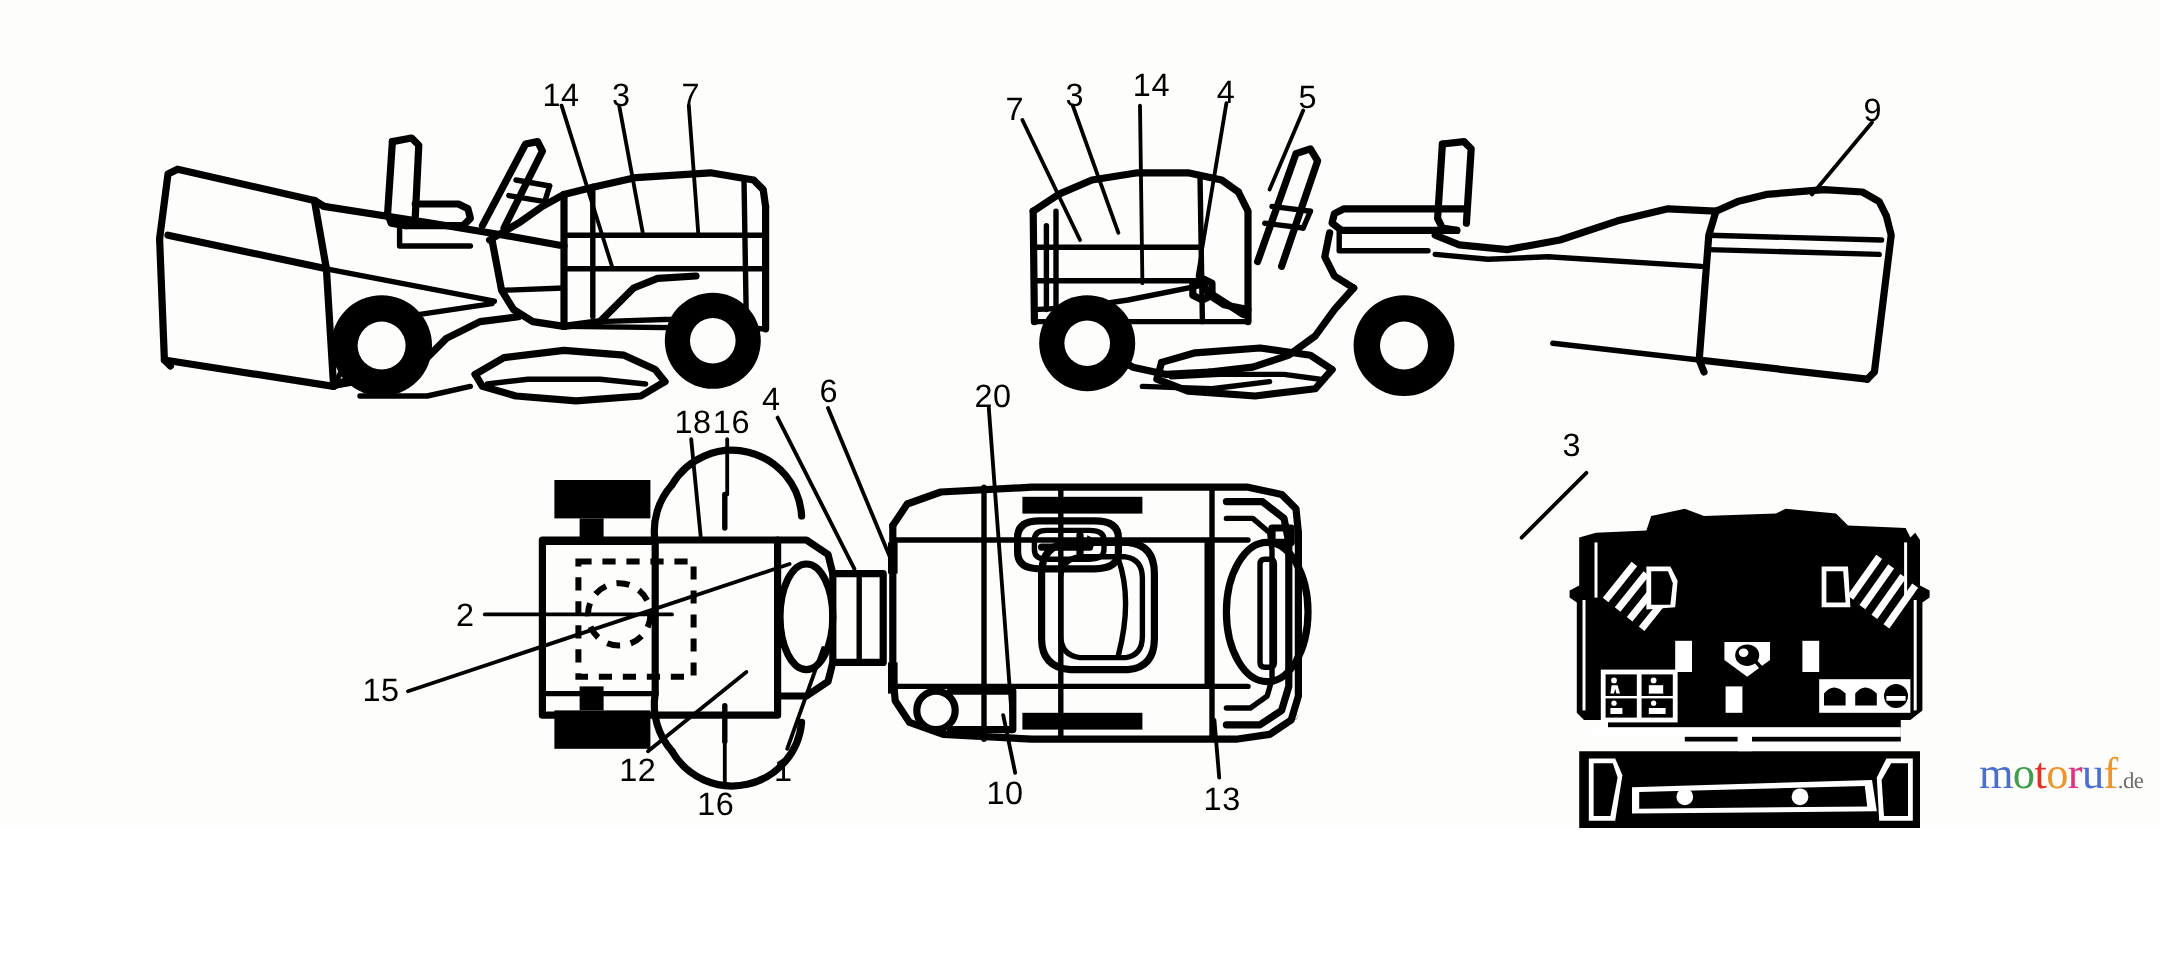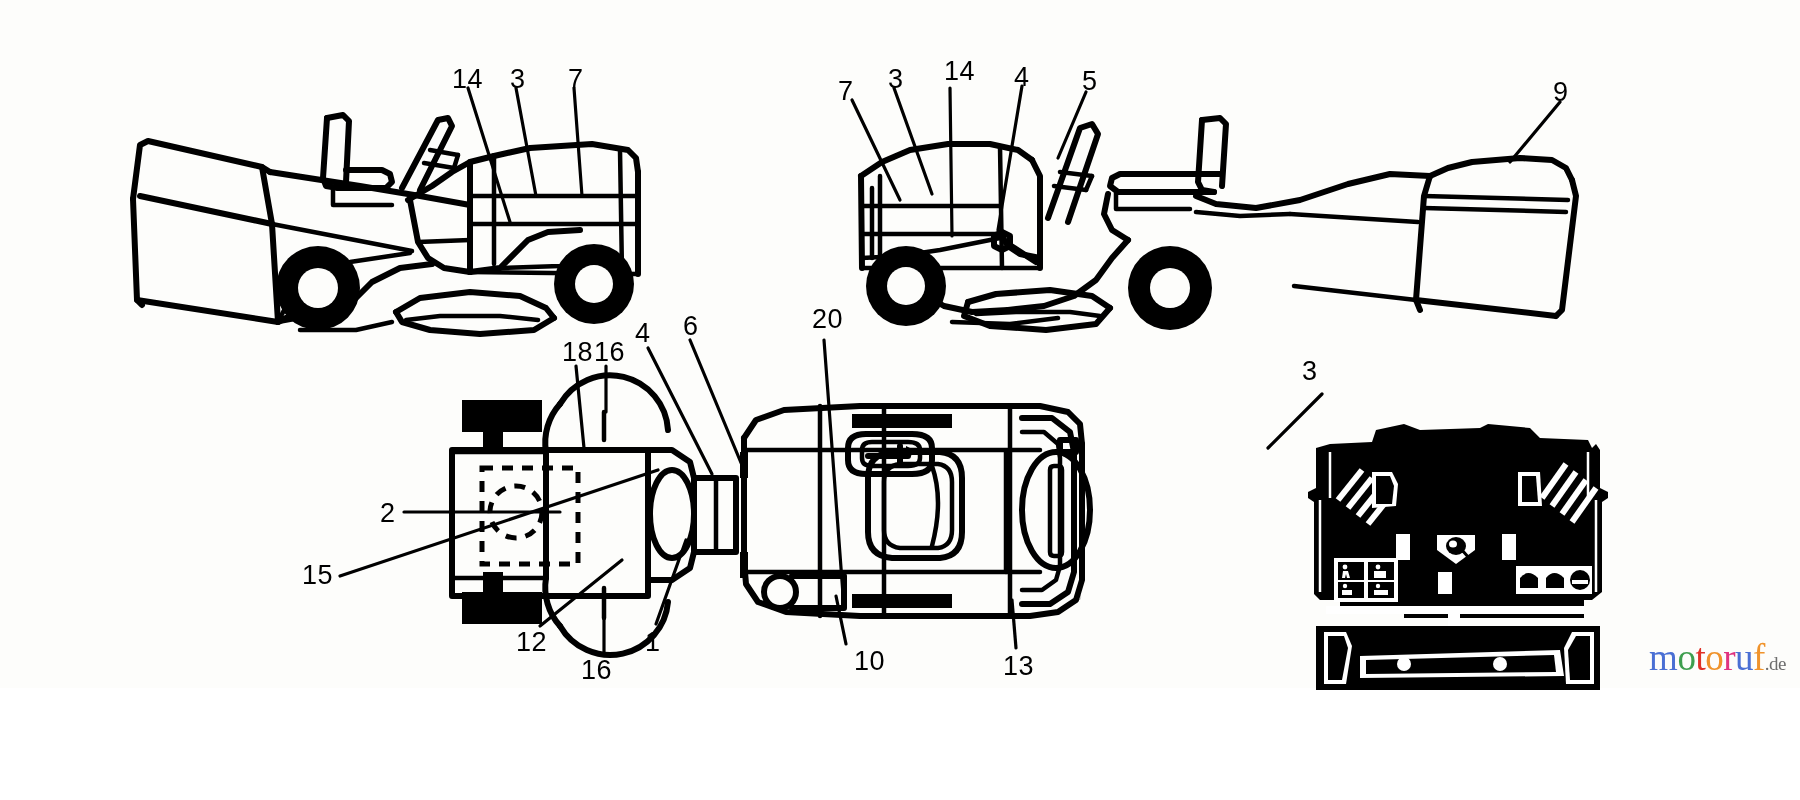--- a/index.html
+++ b/index.html
@@ -56,21 +56,21 @@
     font-size: 27px;
     color: #000000;
     line-height: 1;
     white-space: nowrap;
     letter-spacing: 0.5px;
   }
   
   #watermark {
     position: absolute;
     right: 14px;
-    bottom: 12px;
+    bottom: 24px;
     font-family: "Liberation Serif", serif;
     font-size: 37px;
     letter-spacing: -0.5px;
     line-height: 1;
     user-select: none;
   }
   #watermark .suffix {
     font-size: 19px;
     font-family: "Liberation Serif", serif;
     color: #6d6d6d;
@@ -379,26 +379,26 @@
   <div class="callout" style="left:888px; top:66px;">3</div>
   <div class="callout" style="left:944px; top:58px;">14</div>
   <div class="callout" style="left:1014px; top:64px;">4</div>
   <div class="callout" style="left:1082px; top:68px;">5</div>
   <div class="callout" style="left:1553px; top:79px;">9</div>
   <div class="callout" style="left:1302px; top:358px;">3</div>
   <div class="callout" style="left:562px; top:339px;">18</div>
   <div class="callout" style="left:594px; top:339px;">16</div>
   <div class="callout" style="left:635px; top:320px;">4</div>
   <div class="callout" style="left:683px; top:313px;">6</div>
-  <div class="callout" style="left:812px; top:306px;">20</div>
+  <div class="callout" style="left:812px; top:317px;">20</div>
   <div class="callout" style="left:380px; top:500px;">2</div>
   <div class="callout" style="left:302px; top:562px;text-align:center;">15</div>
   <div class="callout" style="left:516px; top:629px;text-align:center;">12</div>
   <div class="callout" style="left:645px; top:629px;">1</div>
   <div class="callout" style="left:581px; top:657px;">16</div>
-  <div class="callout" style="left:822px; top:648px;margin-left:32px;">10</div>
+  <div class="callout" style="left:822px; top:648px;">10</div>
   <div class="callout" style="left:1003px; top:653px;text-align:center;">13</div>
 
   <div id="watermark">
     <span style="color:#4a6fd4">m</span><span style="color:#3e9e4e">o</span><span style="color:#e03127">t</span><span style="color:#f0932b">o</span><span style="color:#e0337f">r</span><span style="color:#4a6fd4">u</span><span style="color:#f0932b">f</span><span class="suffix">.de</span>
   </div>
 
 </div>
 
 </body></html>

